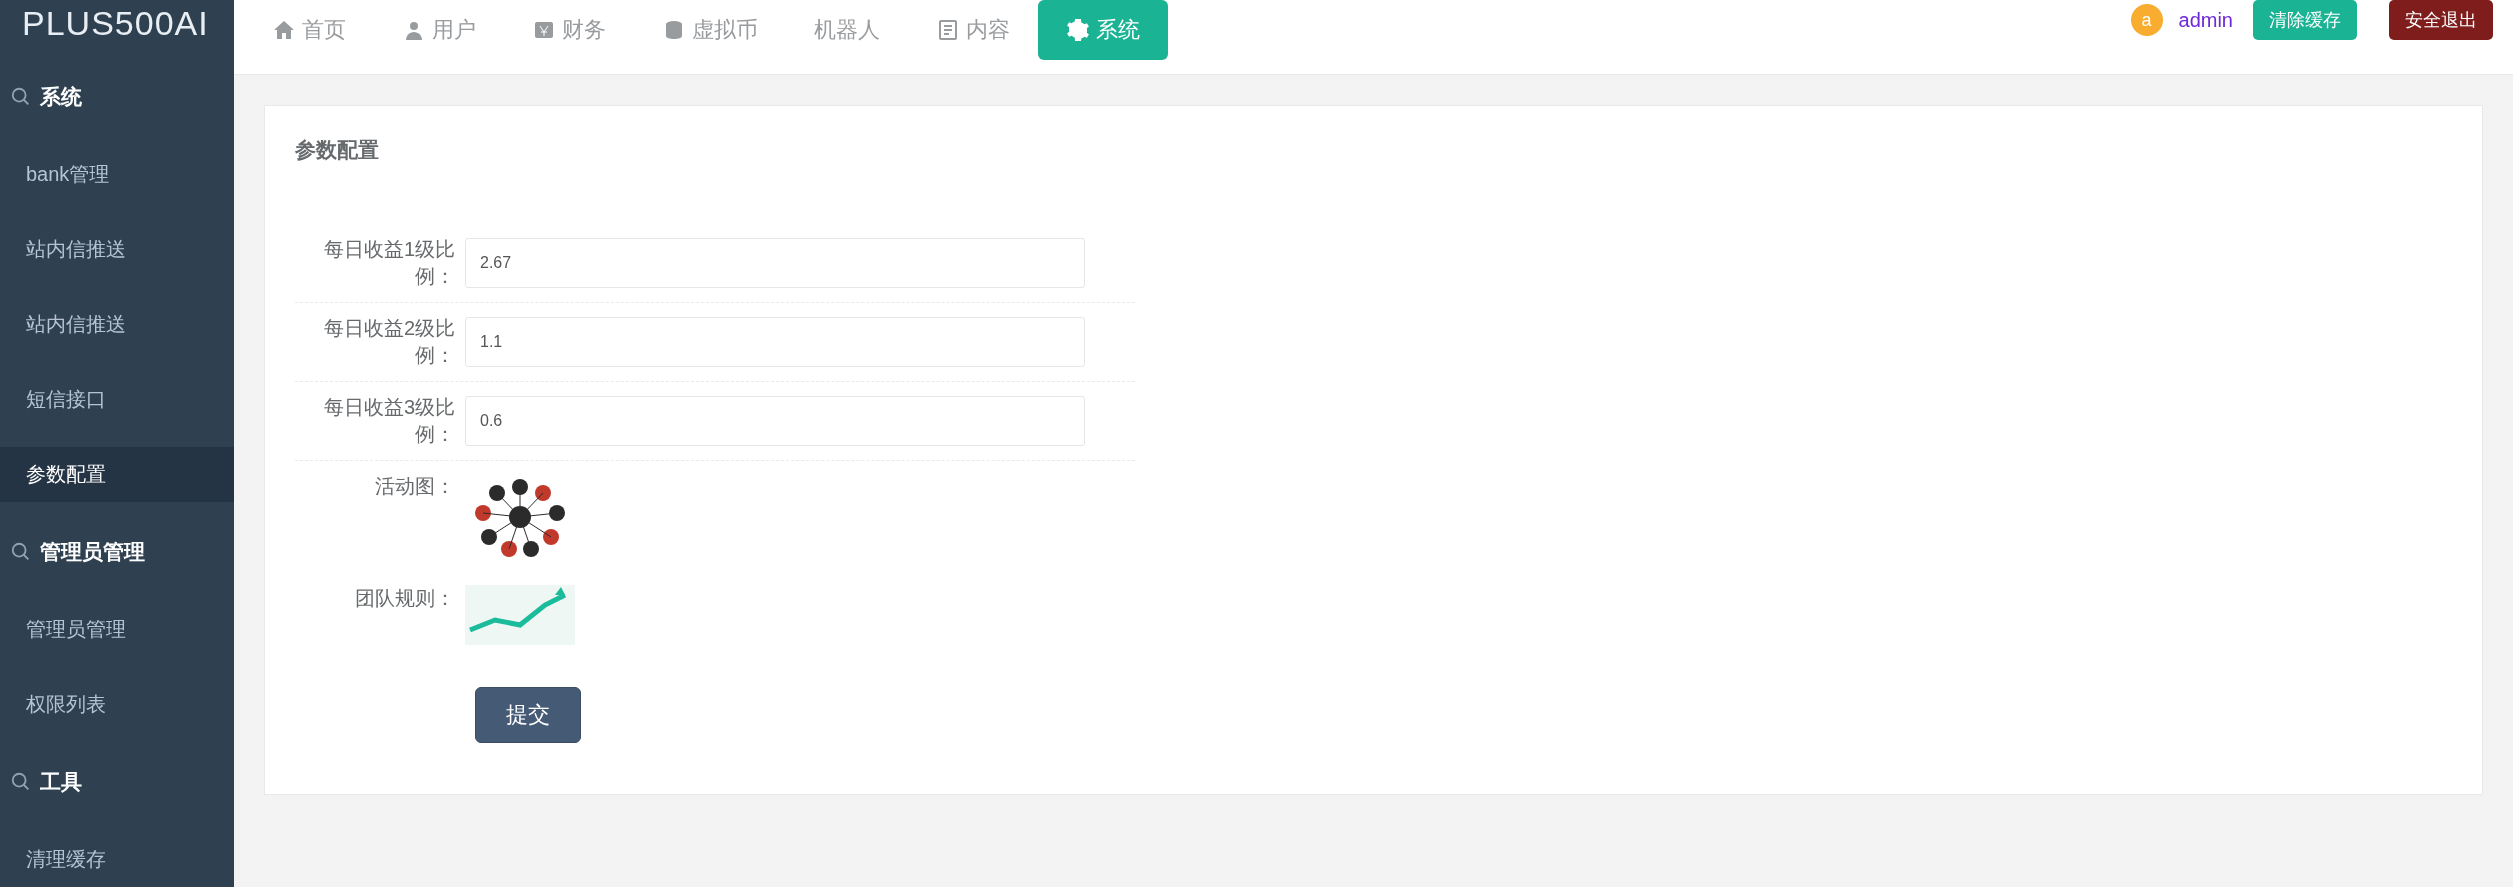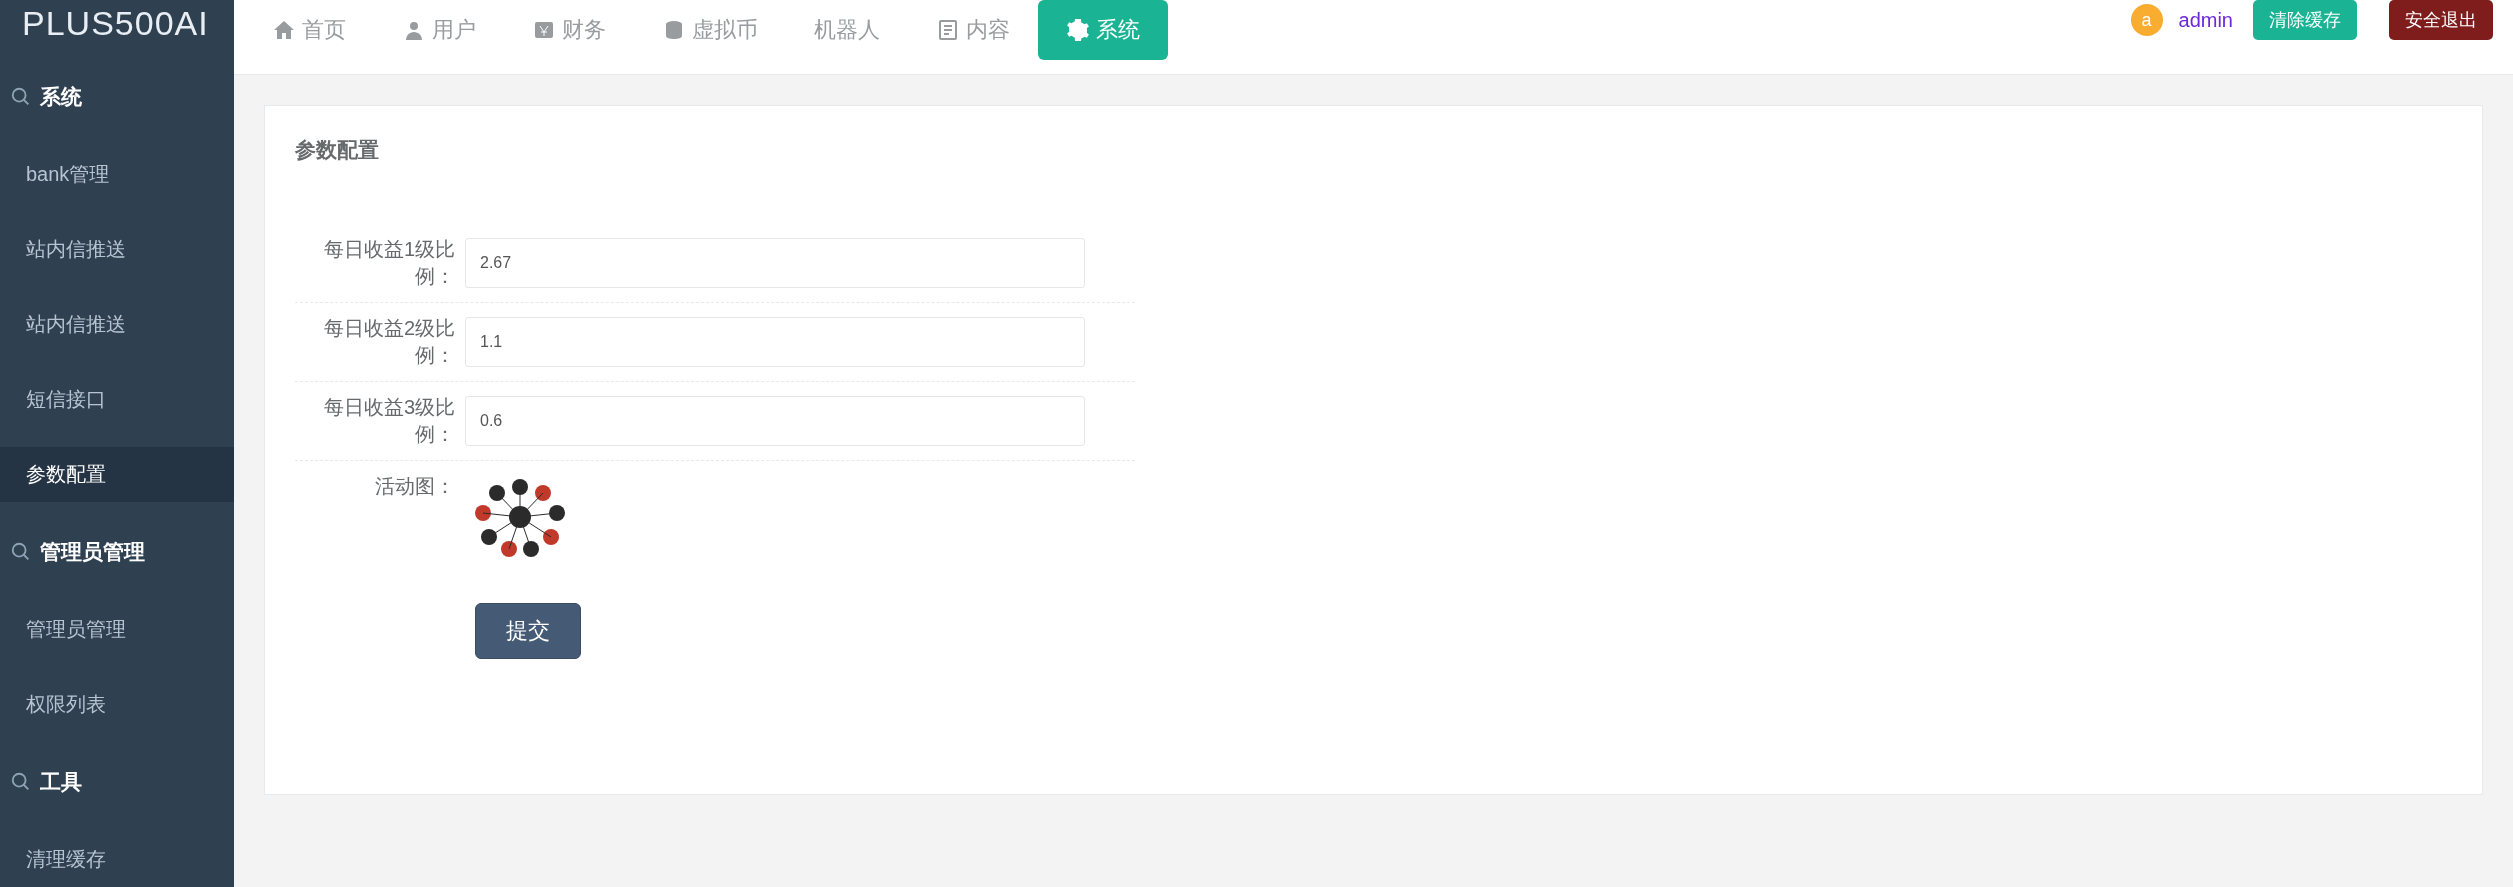--- a/index.html
+++ b/index.html
@@ -308,18 +308,28 @@
             <line x1="55" y1="44" x2="66" y2="76"></line>
               <line x1="55" y1="44" x2="44" y2="76"></line>
             <line x1="55" y1="44" x2="24" y2="64"></line>
               <line x1="55" y1="44" x2="18" y2="40"></line>
             <line x1="55" y1="44" x2="32" y2="20"></line>
           </g>
         </svg>
       </div>
     </div>
 
+    <div class="form-row no-border" style="align-items:flex-start;">
+      <div class="form-label">团队规则：</div>
+      <div class="thumb" style="height:60px;">
+        <svg viewBox="0 0 110 60" width="110" height="60">
+          <rect x="0" y="0" width="110" height="60" fill="#eef7f3"></rect>
+          <polyline points="5,45 30,35 55,40 80,20 100,10" fill="none" stroke="#1abc9c" stroke-width="5"></polyline>
+          <polygon points="100,10 90,10 96,2" fill="#1abc9c"></polygon>
+        </svg>
+      </div>
+    </div>
 
     <div class="submit-row">
       <button class="btn-submit">提交</button>
     </div>
   </div>
 </div>
 
 </body></html>

